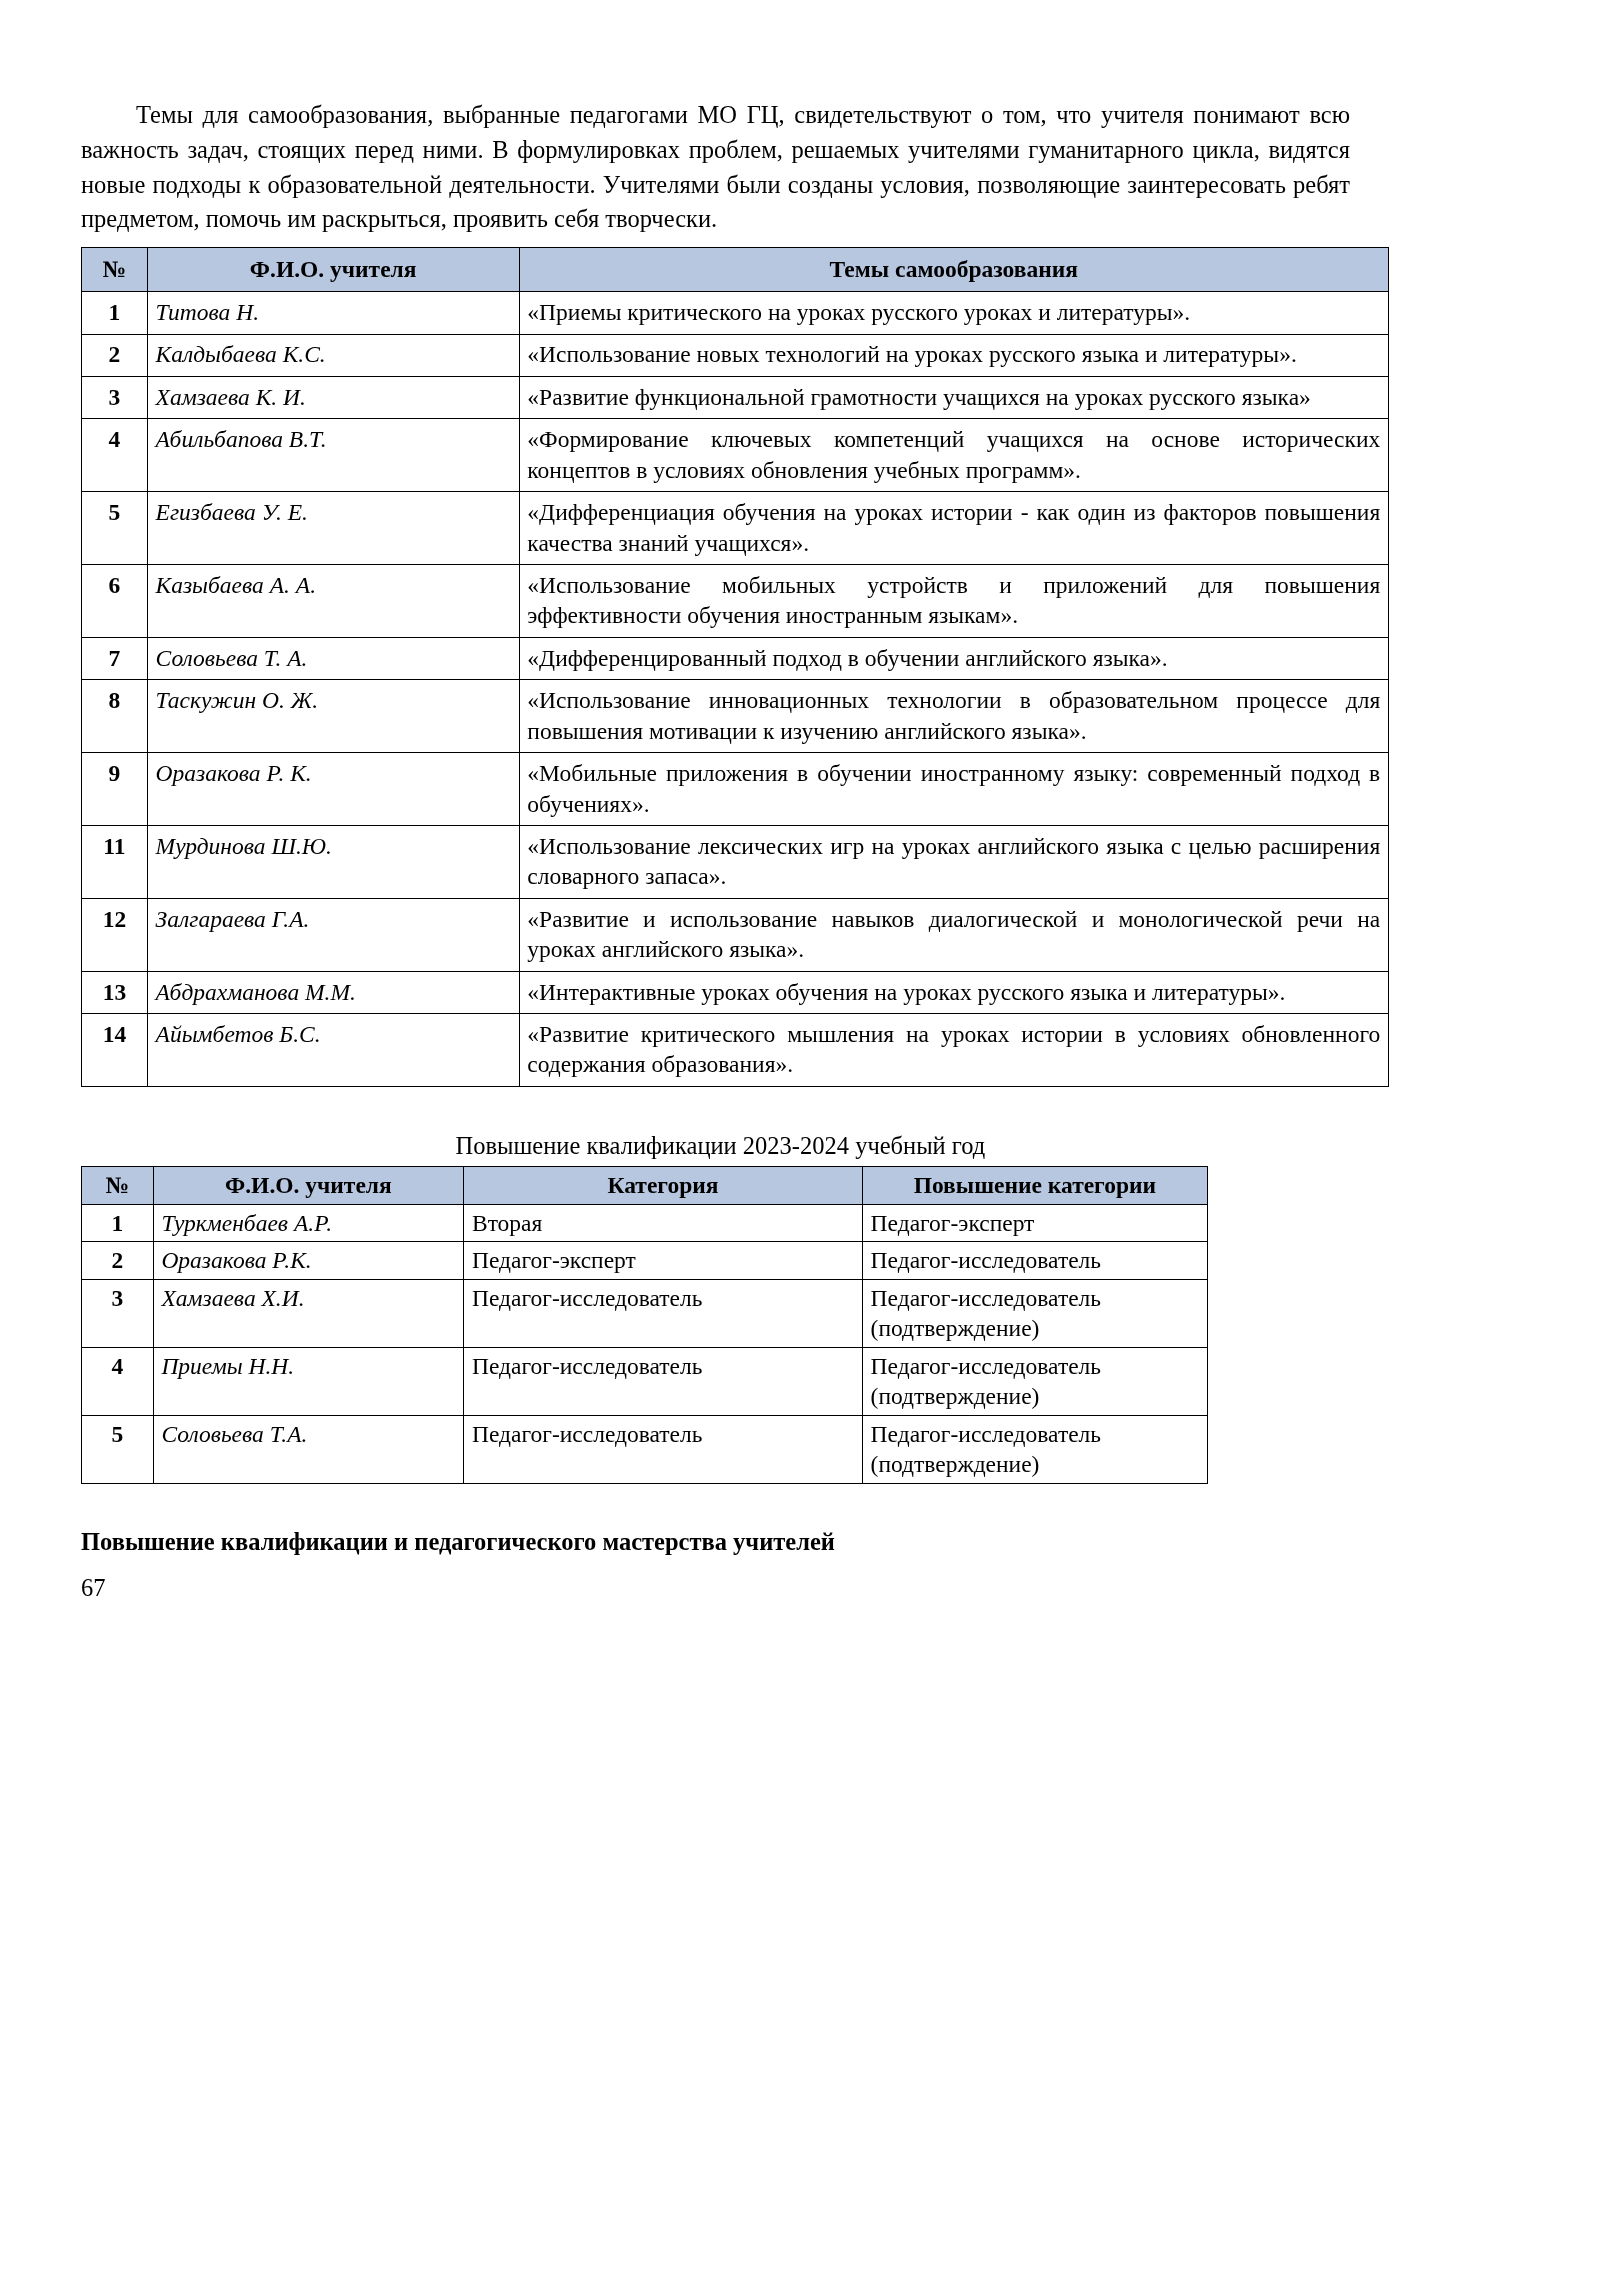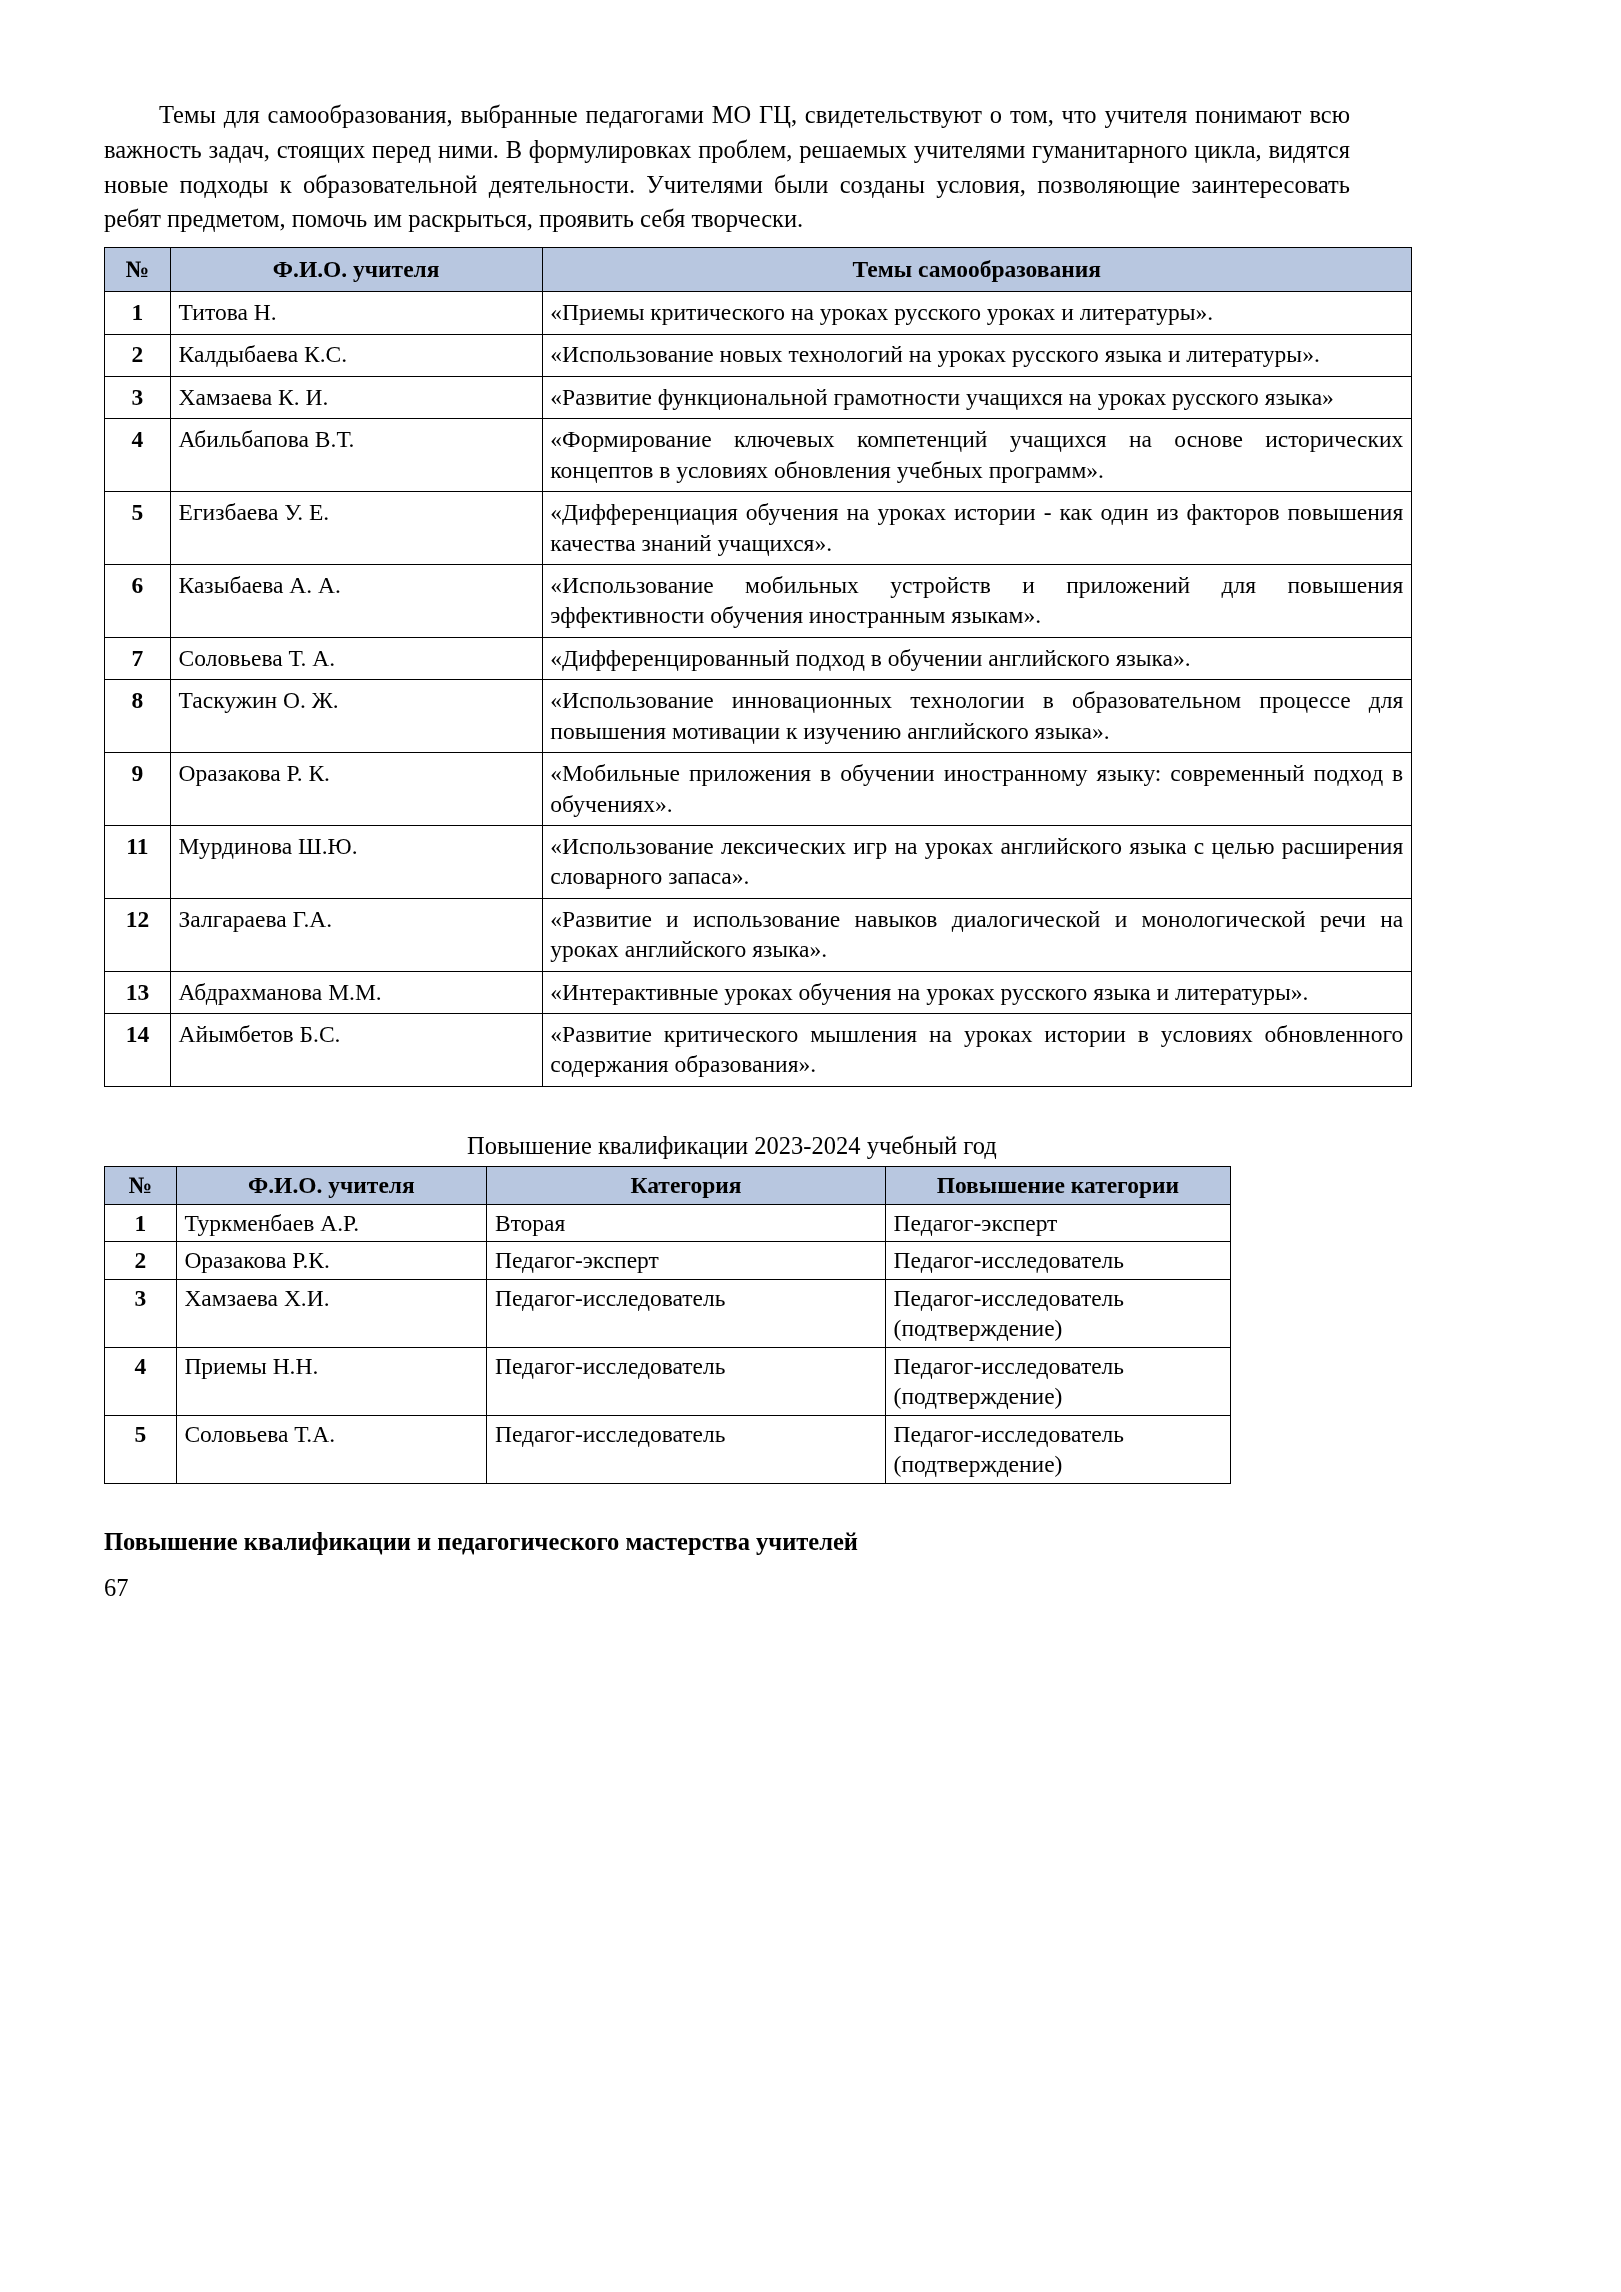--- a/index.html
+++ b/index.html
@@ -11,21 +11,21 @@
     width: 1621px;
     height: 2293px;
     font-family: "Liberation Serif", "DejaVu Serif", serif;
     color: #000000;
     position: relative;
   }
   .page {
     box-sizing: border-box;
     width: 1495px;
     min-height: 2293px;
-    padding: 98px 145px 39px 104px;
+    padding: 98px 145px 39px 81px;
     position: relative;
   }
   .intro {
     font-size: 24.5px;
     line-height: 1.42;
     text-align: justify;
     text-indent: 55px;
     margin: 0 0 9.8px 0;
   }
   table {
@@ -51,20 +51,21 @@
     padding: 5.9px 3.9px 6.9px 3.9px;
     vertical-align: middle;
   }
   td.num {
     text-align: center;
     font-weight: bold;
     width: 57px;
   }
   td.name {
     width: 363px;
+    font-style: italic;
   }
   td.topic {
     text-align: justify;
   }
   .spacer {
     height: 27.4px;
   }
   .subtitle {
     font-size: 24.5px;
     font-weight: normal;

